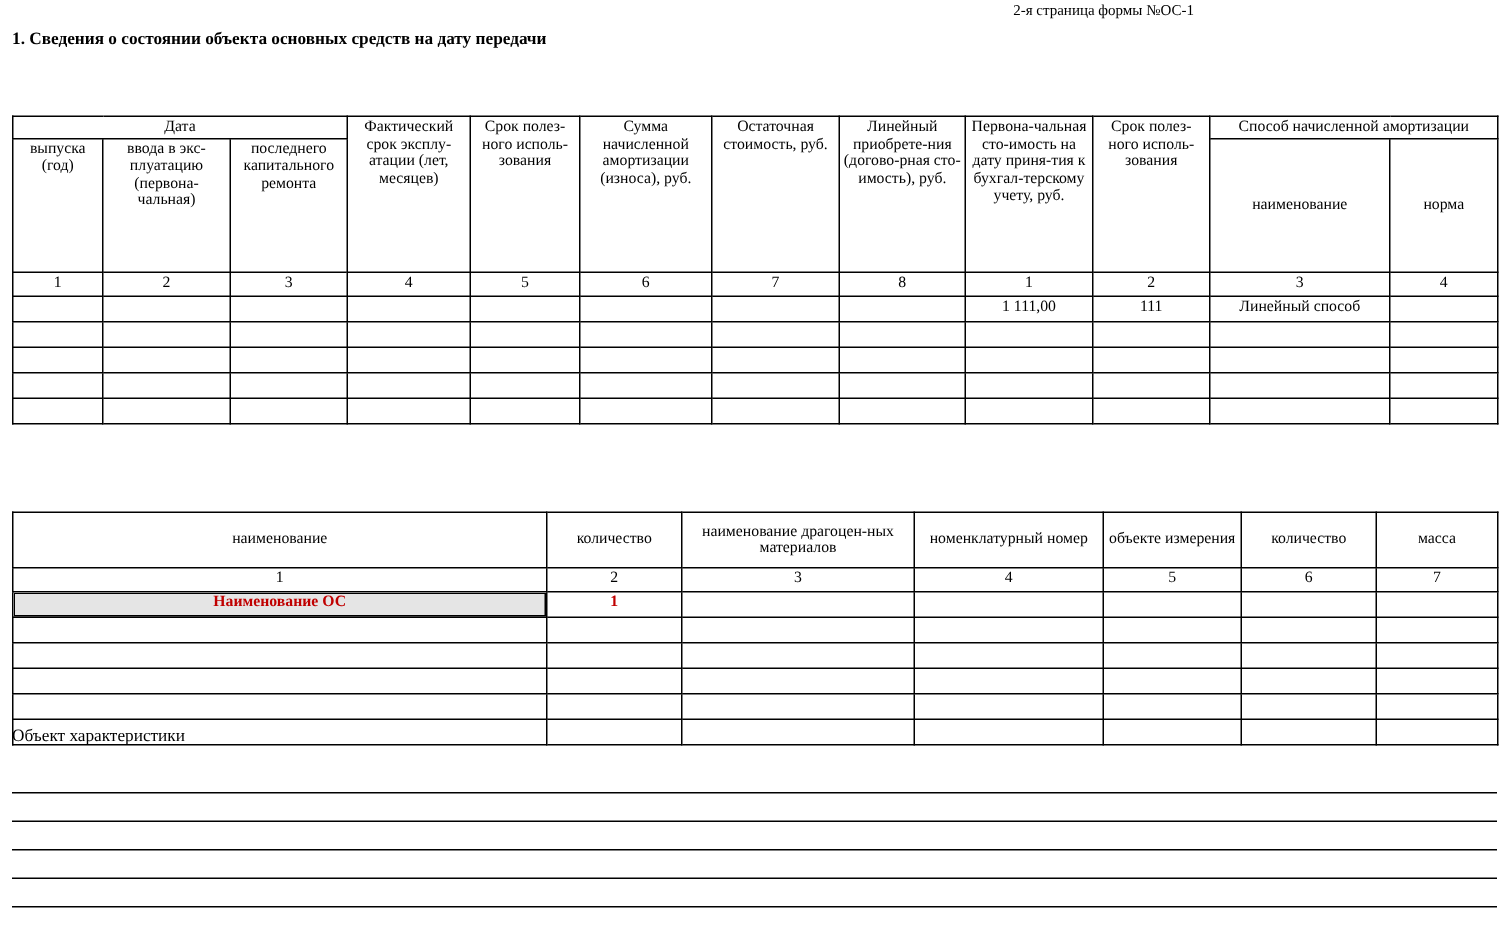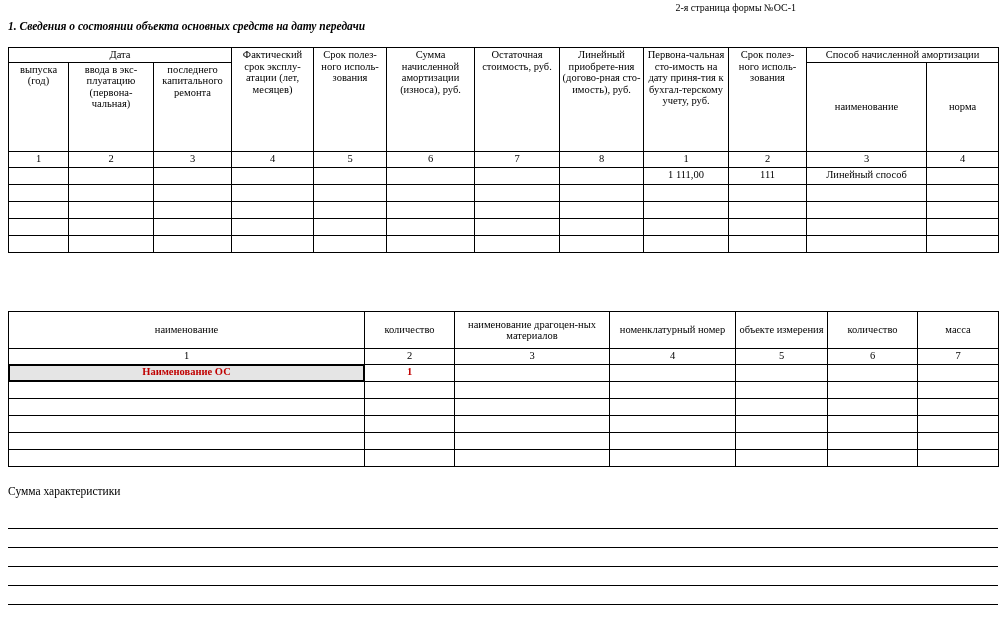--- a/index.html
+++ b/index.html
@@ -31,32 +31,32 @@
   }
   .sec-title {
     font-weight: bold;
     font-size: 11.5px;
     line-height: 13px;
   }
   .title-row {
     display: flex;
     align-items: flex-end;
     padding: 4px 8px 3px 8px;
-    font-style: italic;
   }
   .title-left {
     width: 635px;
     flex: 0 0 635px;
   }
   .title-right {
     flex: 1 1 auto;
   }
   table.grid {
     border-collapse: collapse;
     table-layout: fixed;
+    margin-top: 30px;
   }
   table.grid th, table.grid td {
     border: 1px solid #000000;
     padding: 1px 2px;
     font-size: 10.5px;
     line-height: 11.5px;
     vertical-align: top;
     text-align: center;
     overflow: hidden;
   }
@@ -353,21 +353,21 @@
         <td></td>
         <td></td>
         <td></td>
         <td></td>
         <td></td>
       </tr>
     </tbody>
       </table>
   </div>
 
-  <div id="other-label">Сумма характеристики</div>
+  <div id="other-label">Объект характеристики</div>
 
   <div id="lines">
     <div class="uline"></div>
     <div class="uline"></div>
     <div class="uline"></div>
     <div class="uline"></div>
     <div class="uline"></div>
   </div>
 
 </div>

